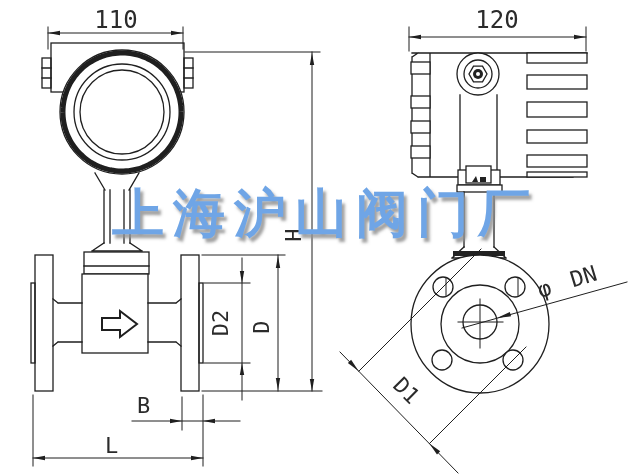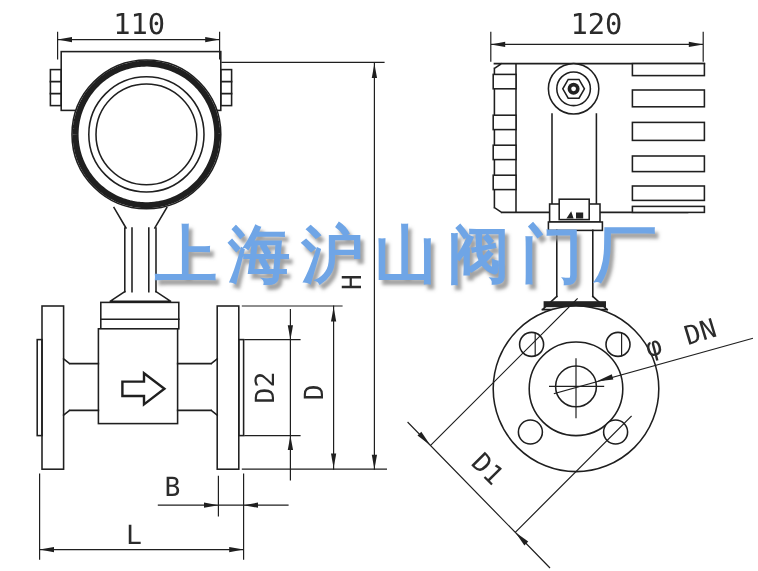--- a/index.html
+++ b/index.html
@@ -1,17 +1,17 @@
 <!DOCTYPE html>
 <html><head>
 <meta charset="utf-8">
 <style>
   html,body{margin:0;padding:0;background:#ffffff;}
   .stage{position:relative;width:632px;height:476px;background:#ffffff;overflow:hidden;
-         font-family:"DejaVu Sans Mono","Liberation Mono",monospace;text-align:center;}
+         font-family:"DejaVu Sans Mono","Liberation Mono",monospace;}
   svg{position:absolute;left:0;top:0;}
   svg text{fill:#2b2b2b;font-family:"DejaVu Sans Mono","Liberation Mono",monospace;}
   .dim-num{font-size:24px;}
   .dim-letter{font-size:22px;}
   .watermark{
     position:absolute;left:112px;top:184px;width:461px;height:64px;
     font-family:"Liberation Serif","DejaVu Serif",serif;
     font-size:52px;font-weight:600;line-height:60px;letter-spacing:9px;
     color:#6FA5E6;text-shadow:3px 4px 3px rgba(145,145,145,0.85);
     white-space:nowrap;z-index:5;pointer-events:none;

